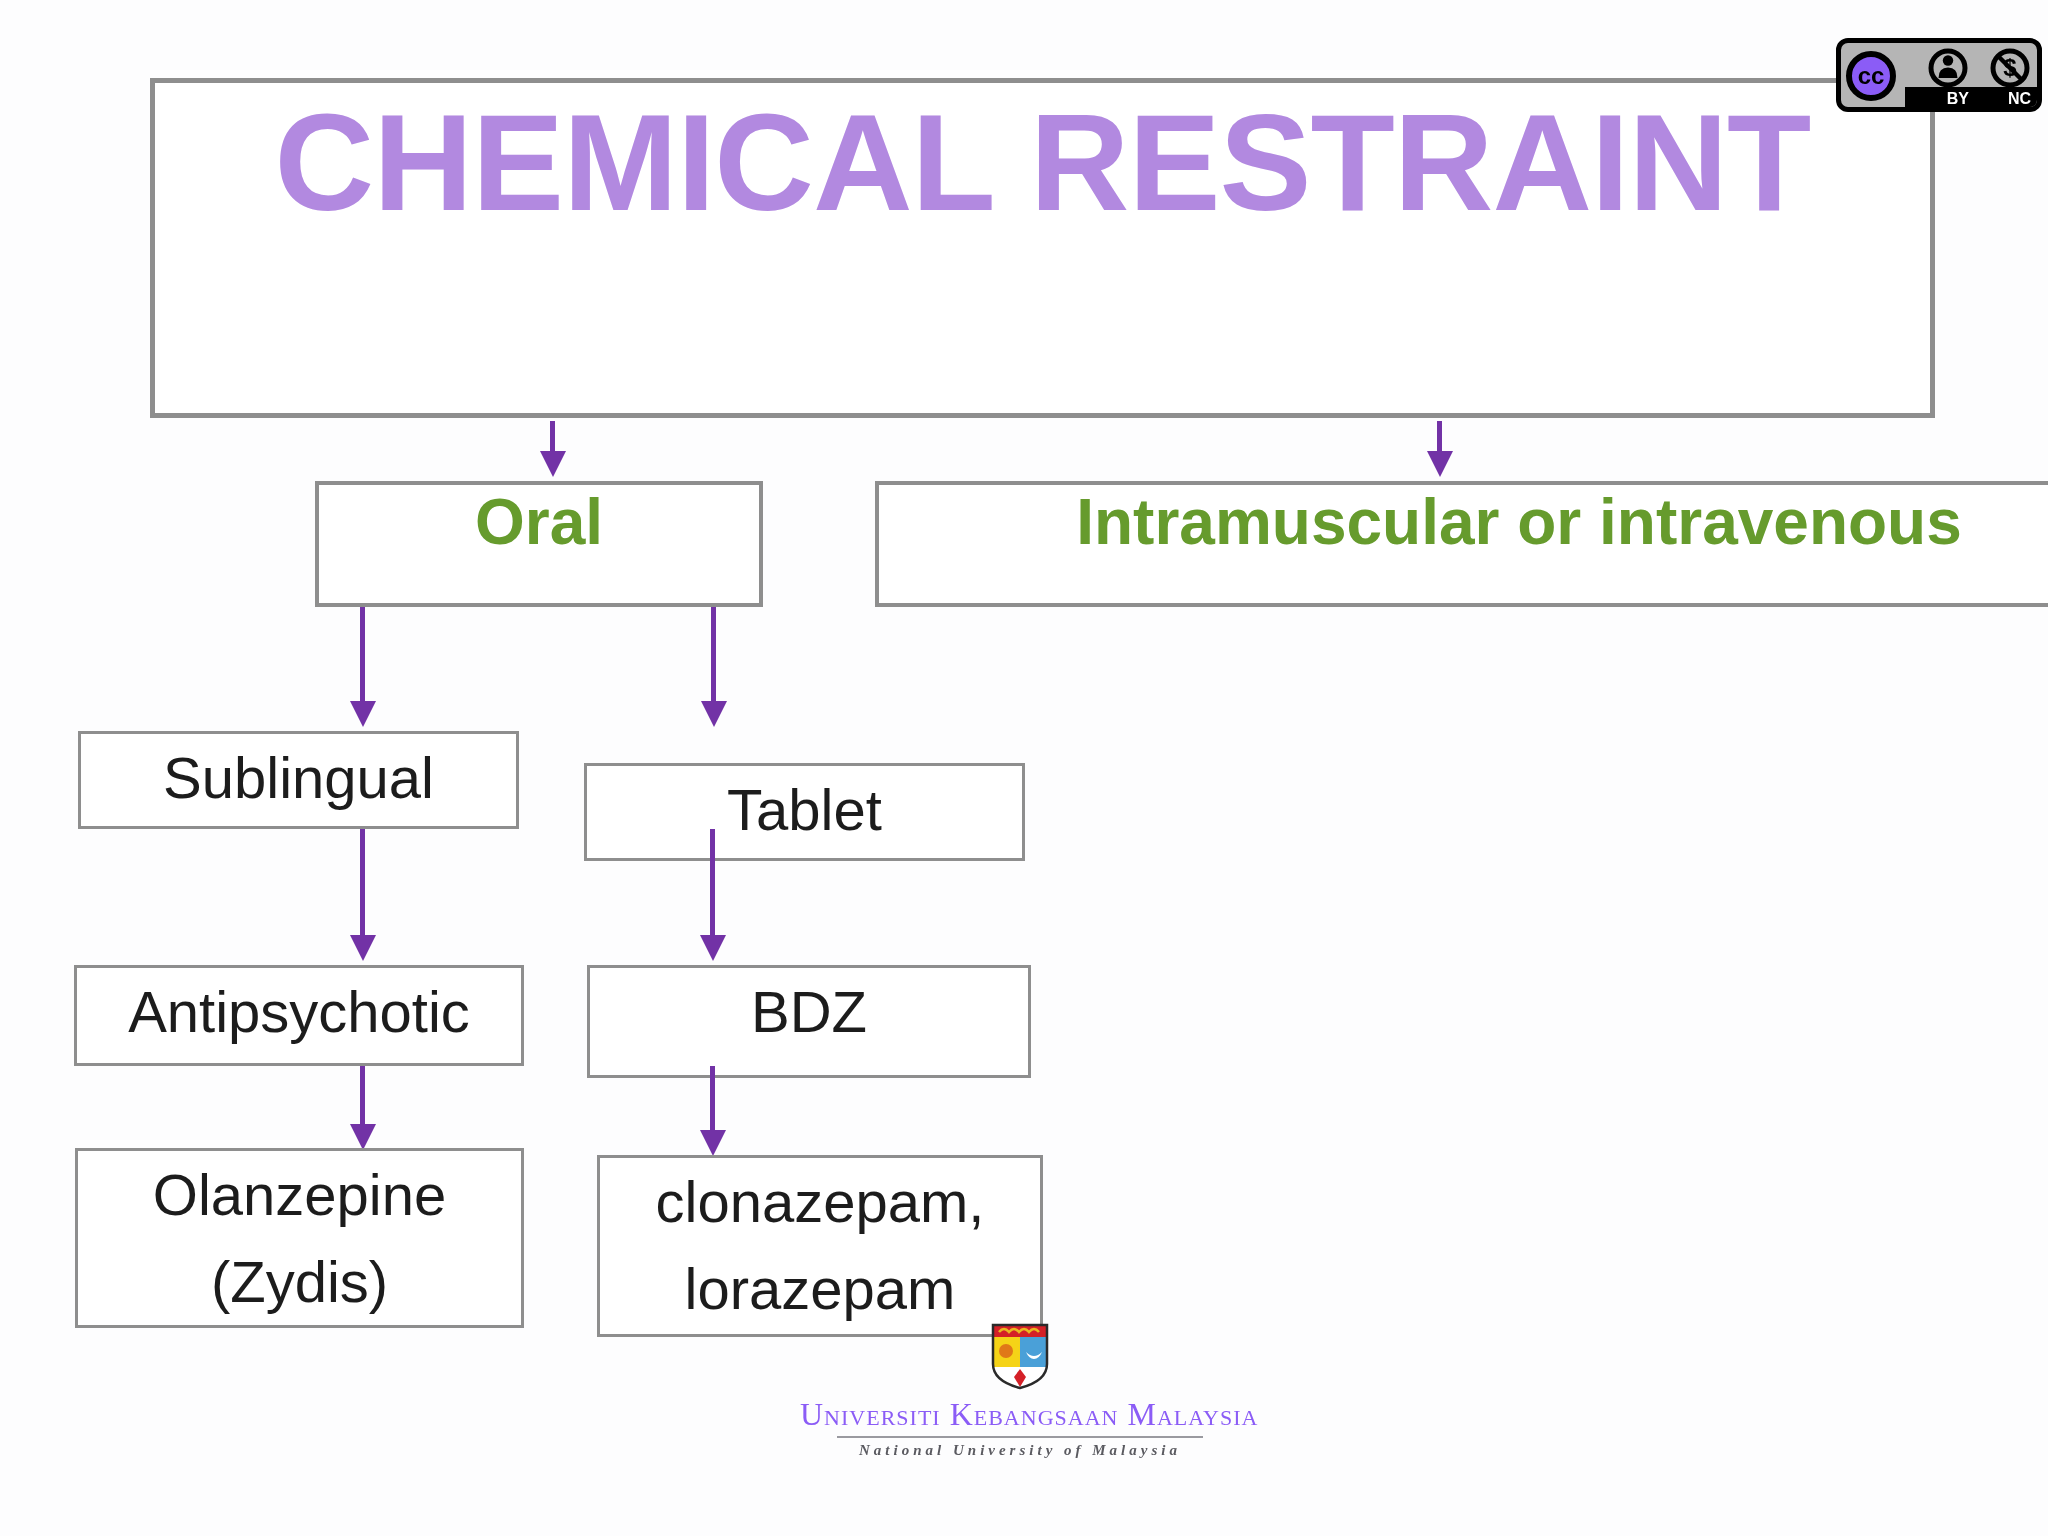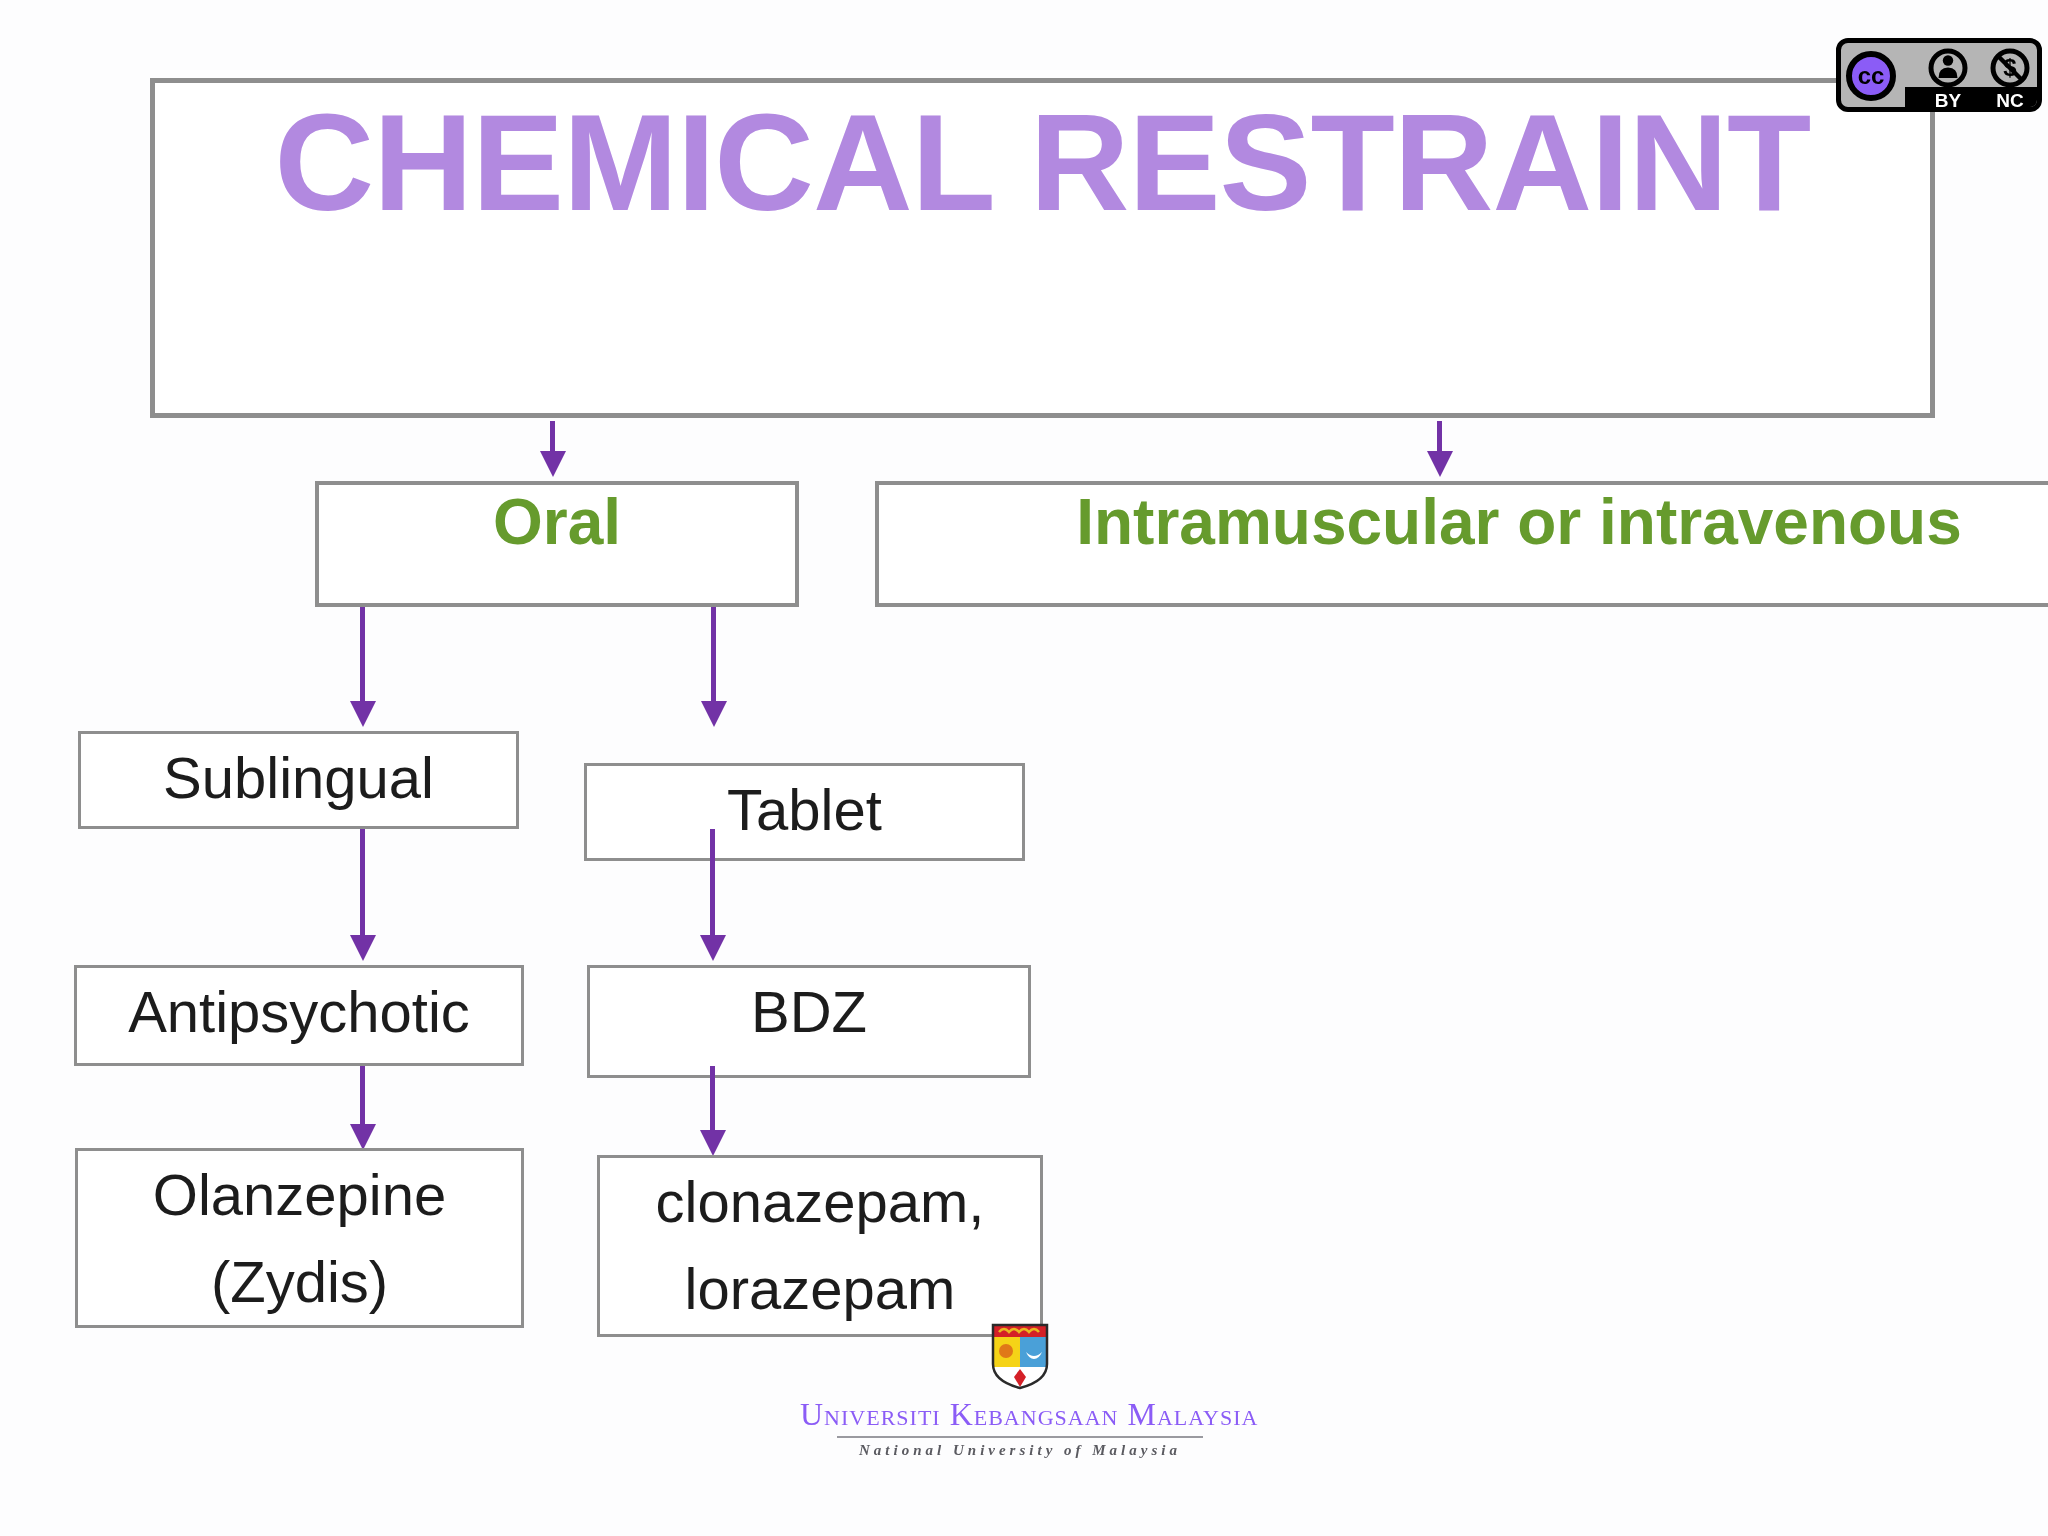--- a/index.html
+++ b/index.html
@@ -22,22 +22,22 @@
        border-top:26px solid #7232a6;}
 
   
   .cc-badge{position:absolute;left:1836px;top:38px;width:206px;height:74px;background:#b5b5b5;
        border:5px solid #000;border-radius:12px;box-sizing:border-box;overflow:hidden;}
   .cc-strip{position:absolute;left:64px;top:44px;right:0;bottom:0;background:#000;}
   .cc-circle{position:absolute;left:5px;top:8px;width:50px;height:50px;border:6px solid #000;
        border-radius:50%;background:#8b5cf6;box-sizing:border-box;display:flex;align-items:center;
        justify-content:center;font-weight:bold;font-size:24px;color:#000;z-index:2;}
   .cc-icon{position:absolute;top:4px;width:42px;height:42px;}
-  .cc-lbl{position:absolute;top:47px;width:42px;text-align:center;color:#fff;font-weight:bold;
-       font-size:19px;z-index:2;}
+  .cc-lbl{position:absolute;top:47px;width:42px;text-align:right;color:#fff;font-weight:bold;
+       font-size:16px;z-index:2;}
 
   
   .logo{position:absolute;left:800px;top:1322px;width:440px;text-align:center;}
   .logo .crest{display:block;margin:0 auto;}
   .uni-name{font-family:"Liberation Serif",serif;font-variant:small-caps;font-size:32px;
        color:#8b5cf6;letter-spacing:1px;margin-top:4px;white-space:nowrap;}
   .uni-line{width:366px;height:2px;background:#9a9aa0;margin:3px auto 0;}
   .uni-sub{font-family:"Liberation Serif",serif;font-style:italic;font-weight:bold;font-size:15px;
        color:#5a5a60;letter-spacing:4px;margin-top:4px;white-space:nowrap;}
 </style>
@@ -65,21 +65,21 @@
       <circle cx="21" cy="21" r="17" fill="#b5b5b5" stroke="#000" stroke-width="5"></circle>
       <text x="21" y="29" font-size="24" font-weight="bold" text-anchor="middle" font-family="Liberation Sans, sans-serif" fill="#000">$</text>
       <line x1="8" y1="8" x2="34" y2="34" stroke="#000" stroke-width="4.5"></line>
     </svg>
     <div class="cc-lbl" style="left:148px;">NC</div>
   </div>
 
   <div class="arrow" style="left:550px;top:421px;height:30px;"></div>
   <div class="arrow" style="left:1437px;top:421px;height:30px;"></div>
 
-  <div class="box" style="left:315px;top:481px;width:484px;height:126px;">
+  <div class="box" style="left:315px;top:481px;width:448px;height:126px;">
     <div class="green-text">Oral</div>
   </div>
   <div class="box" style="left:875px;top:481px;width:1288px;height:126px;">
     <div class="green-text">Intramuscular or intravenous</div>
   </div>
 
   <div class="arrow" style="left:360px;top:607px;height:94px;"></div>
   <div class="arrow" style="left:711px;top:607px;height:94px;"></div>
 
   <div class="box" style="left:78px;top:731px;width:441px;height:98px;border-width:3px;">

